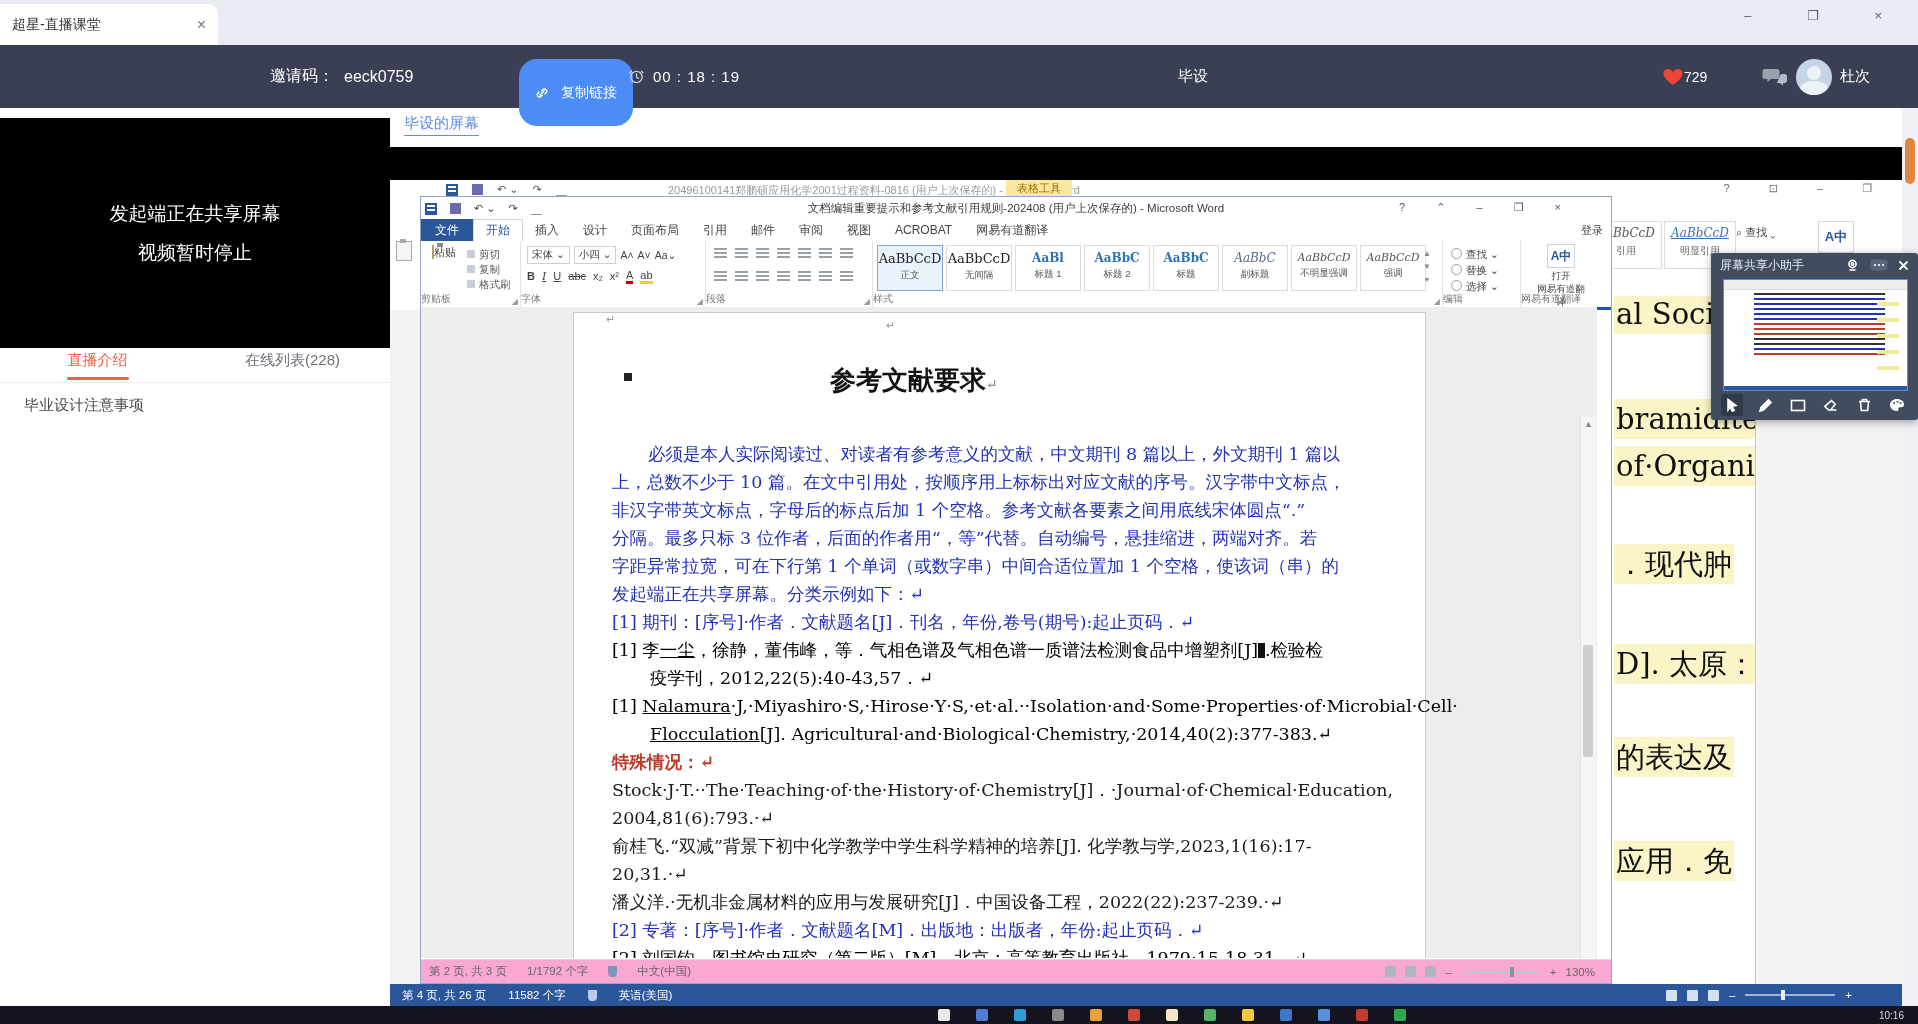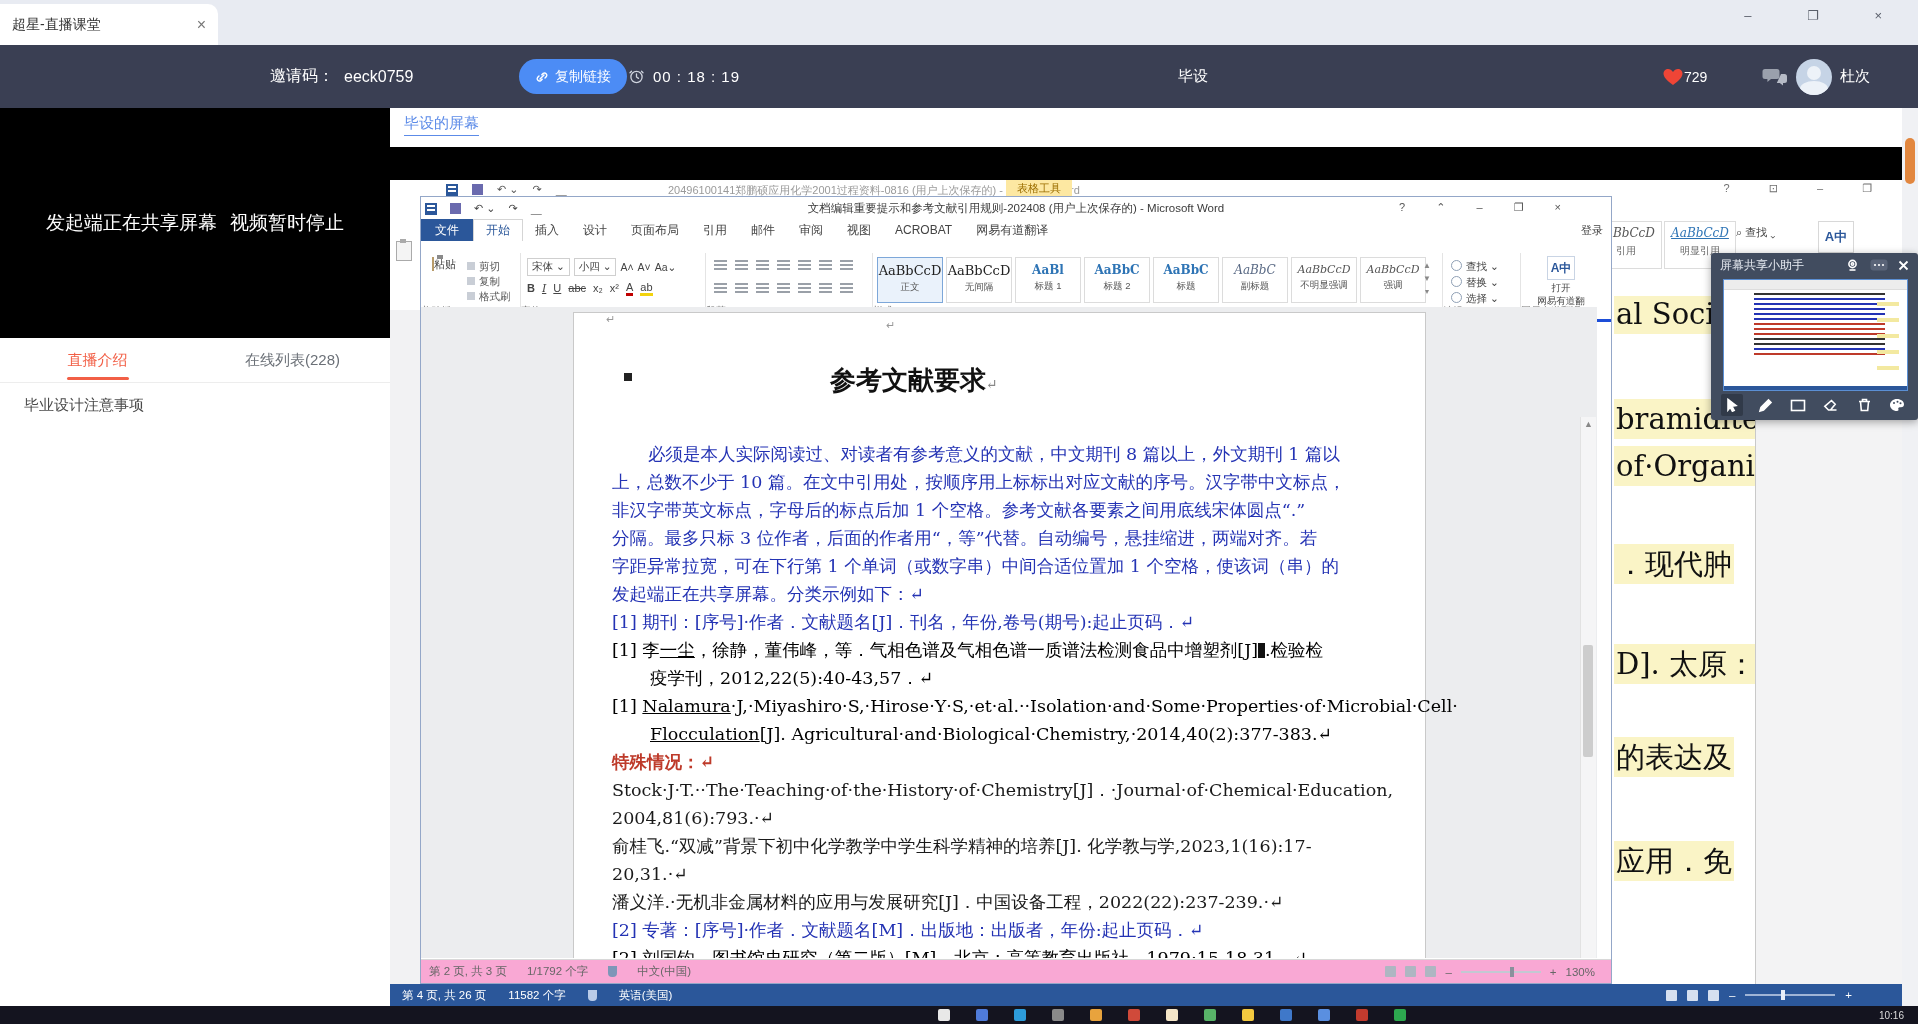--- a/index.html
+++ b/index.html
@@ -11,33 +11,33 @@
   #tab{left:0;top:4px;width:218px;height:41px;background:#fff;border-radius:0 10px 0 0;
        display:flex;align-items:center;padding:0 12px;box-sizing:border-box;}
   #tab-title{font-size:14px;color:#333;flex:1;}
   #tab-close{color:#777;font-size:16px;cursor:default;}
   #win-ctl{right:10px;top:8px;color:#5a5f6b;font-size:13px;letter-spacing:26px;}
   
   #hdr{left:0;top:45px;width:1918px;height:63px;background:#3A3F53;color:#fff;}
   #hdr .item{position:absolute;top:0;height:63px;display:flex;align-items:center;}
   #invite{left:270px;font-size:16px;}
   #copybtn{left:519px;top:14px;height:35px;background:#4C8CF5;border-radius:18px;
-           display:flex;align-items:center;padding:0 16px;font-size:14px;gap:6px;}
+           display:flex;align-items:center;padding:16px 16px;font-size:14px;gap:12px;}
   #timer{left:628px;font-size:15px;gap:8px;letter-spacing:1px;}
   #room{left:1178px;font-size:15px;}
   #likes{left:1662px;font-size:14px;}
   #chat{left:1762px;}
   #userbox{left:1796px;gap:8px;font-size:15px;}
   .avatar{width:36px;height:36px;border-radius:50%;background:#C6D4E6;position:relative;overflow:hidden;}
   .avatar:before{content:"";position:absolute;left:11px;top:7px;width:14px;height:14px;border-radius:50%;background:#EDF2F8;}
   .avatar:after{content:"";position:absolute;left:4px;top:22px;width:28px;height:16px;border-radius:50%;background:#EDF2F8;}
   
   #lpanel{left:0;top:108px;width:390px;height:916px;background:#fff;}
-  #video{position:absolute;left:0;top:0;width:390px;height:230px;background:#000;color:#fff;
-         display:flex;flex-direction:row;justify-content:center;align-items:center;gap:13px;font-size:19px;}
+  #video{position:absolute;left:0;top:10px;width:390px;height:230px;background:#000;color:#fff;
+         display:flex;flex-direction:column;justify-content:center;align-items:center;gap:13px;font-size:19px;}
   #ltabs{position:absolute;left:0;top:230px;width:390px;height:44px;border-bottom:1px solid #EDEDED;display:flex;}
   .ltab{flex:1;display:flex;justify-content:center;align-items:center;font-size:15px;color:#6B7077;position:relative;}
   .ltab.on{color:#F25F46;}
   .ltab.on .bar{position:absolute;left:50%;bottom:2px;transform:translateX(-50%);width:62px;height:3px;background:#F25F46;border-radius:2px;}
   #notice{position:absolute;left:24px;top:288px;font-size:15px;color:#4A4A4A;}
   
   #screen-link{left:404px;top:114px;font-size:15px;color:#5C8BE8;border-bottom:1px solid #5C8BE8;padding-bottom:2px;}
   #blackband{left:390px;top:147px;width:1512px;height:33px;background:#000;}
   #pg-scroll{left:1902px;top:108px;width:16px;height:900px;background:#F0F1F4;}
   #pg-thumb{left:3px;top:30px;width:10px;height:46px;background:#E2873F;border-radius:5px;position:absolute;}
@@ -87,21 +87,21 @@
   .wicon:before{content:"";position:absolute;left:2px;top:2px;right:2px;height:2px;background:#fff;}
   .wicon:after{content:"";position:absolute;left:2px;top:6px;right:2px;height:2px;background:#fff;}
   .sicon{width:11px;height:11px;background:#6A6AAE;display:inline-block;}
   
   #iw-tabs{position:absolute;left:0;top:22px;width:100%;height:22px;background:#fff;display:flex;font-size:12px;color:#444;}
   .rtab{padding:0 12px;display:flex;align-items:center;}
   .rtab.file{background:#2B579A;color:#fff;padding:0 14px;}
   .rtab.active{color:#2B579A;border:1px solid #D5D5D5;border-bottom:none;background:#fff;}
   #iw-signin{position:absolute;right:8px;top:26px;font-size:11px;color:#444;}
   
-  #iw-ribbon{position:absolute;left:0;top:56px;width:100%;height:66px;background:#fff;border-bottom:3px solid #1d4ed8;}
+  #iw-ribbon{position:absolute;left:0;top:44px;width:100%;height:66px;background:#fff;border-bottom:3px solid #1d4ed8;}
   .grp{position:absolute;top:0;height:66px;border-right:1px solid #E4E4E4;box-sizing:border-box;}
   .glabel{position:absolute;bottom:1px;width:100%;text-align:left;font-size:10px;color:#777;}
   .launch{position:absolute;right:2px;bottom:1px;font-size:8px;color:#999;}
   #g-clip{left:0;width:100px;}
   #paste{position:absolute;left:6px;top:4px;width:34px;height:48px;text-align:center;font-size:11px;color:#444;}
   .clipico{width:16px;height:20px;border:1px solid #B89B6A;background:#F7EED9;margin:0 auto 2px;position:relative;}
   .clipico:before{content:"";position:absolute;left:4px;top:-3px;width:6px;height:4px;background:#8A8A8A;}
   #clip-items{position:absolute;left:46px;top:6px;font-size:10.5px;color:#555;line-height:15px;}
   #clip-items div:before{content:"";display:inline-block;width:8px;height:8px;background:#C9CED6;margin-right:4px;}
   #g-font{left:100px;width:185px;}

